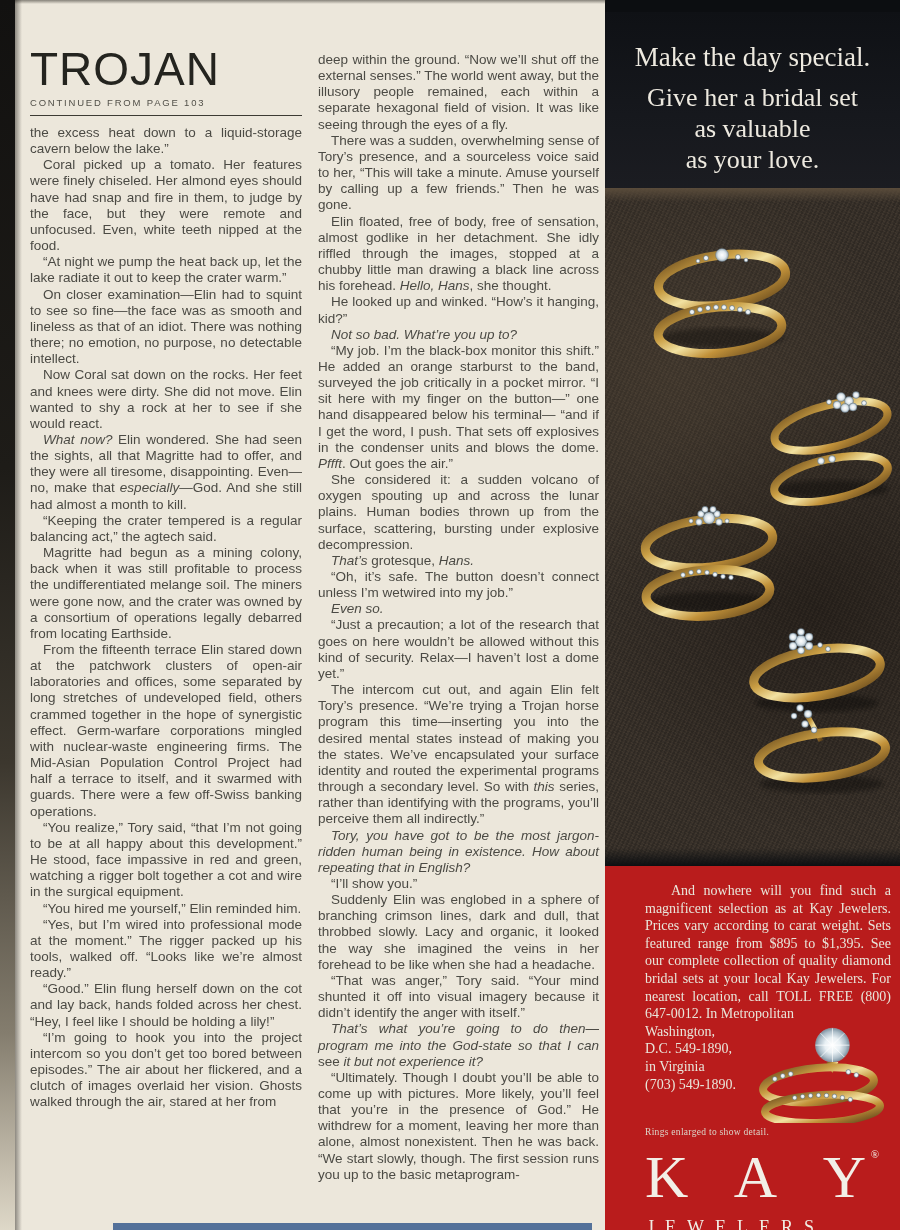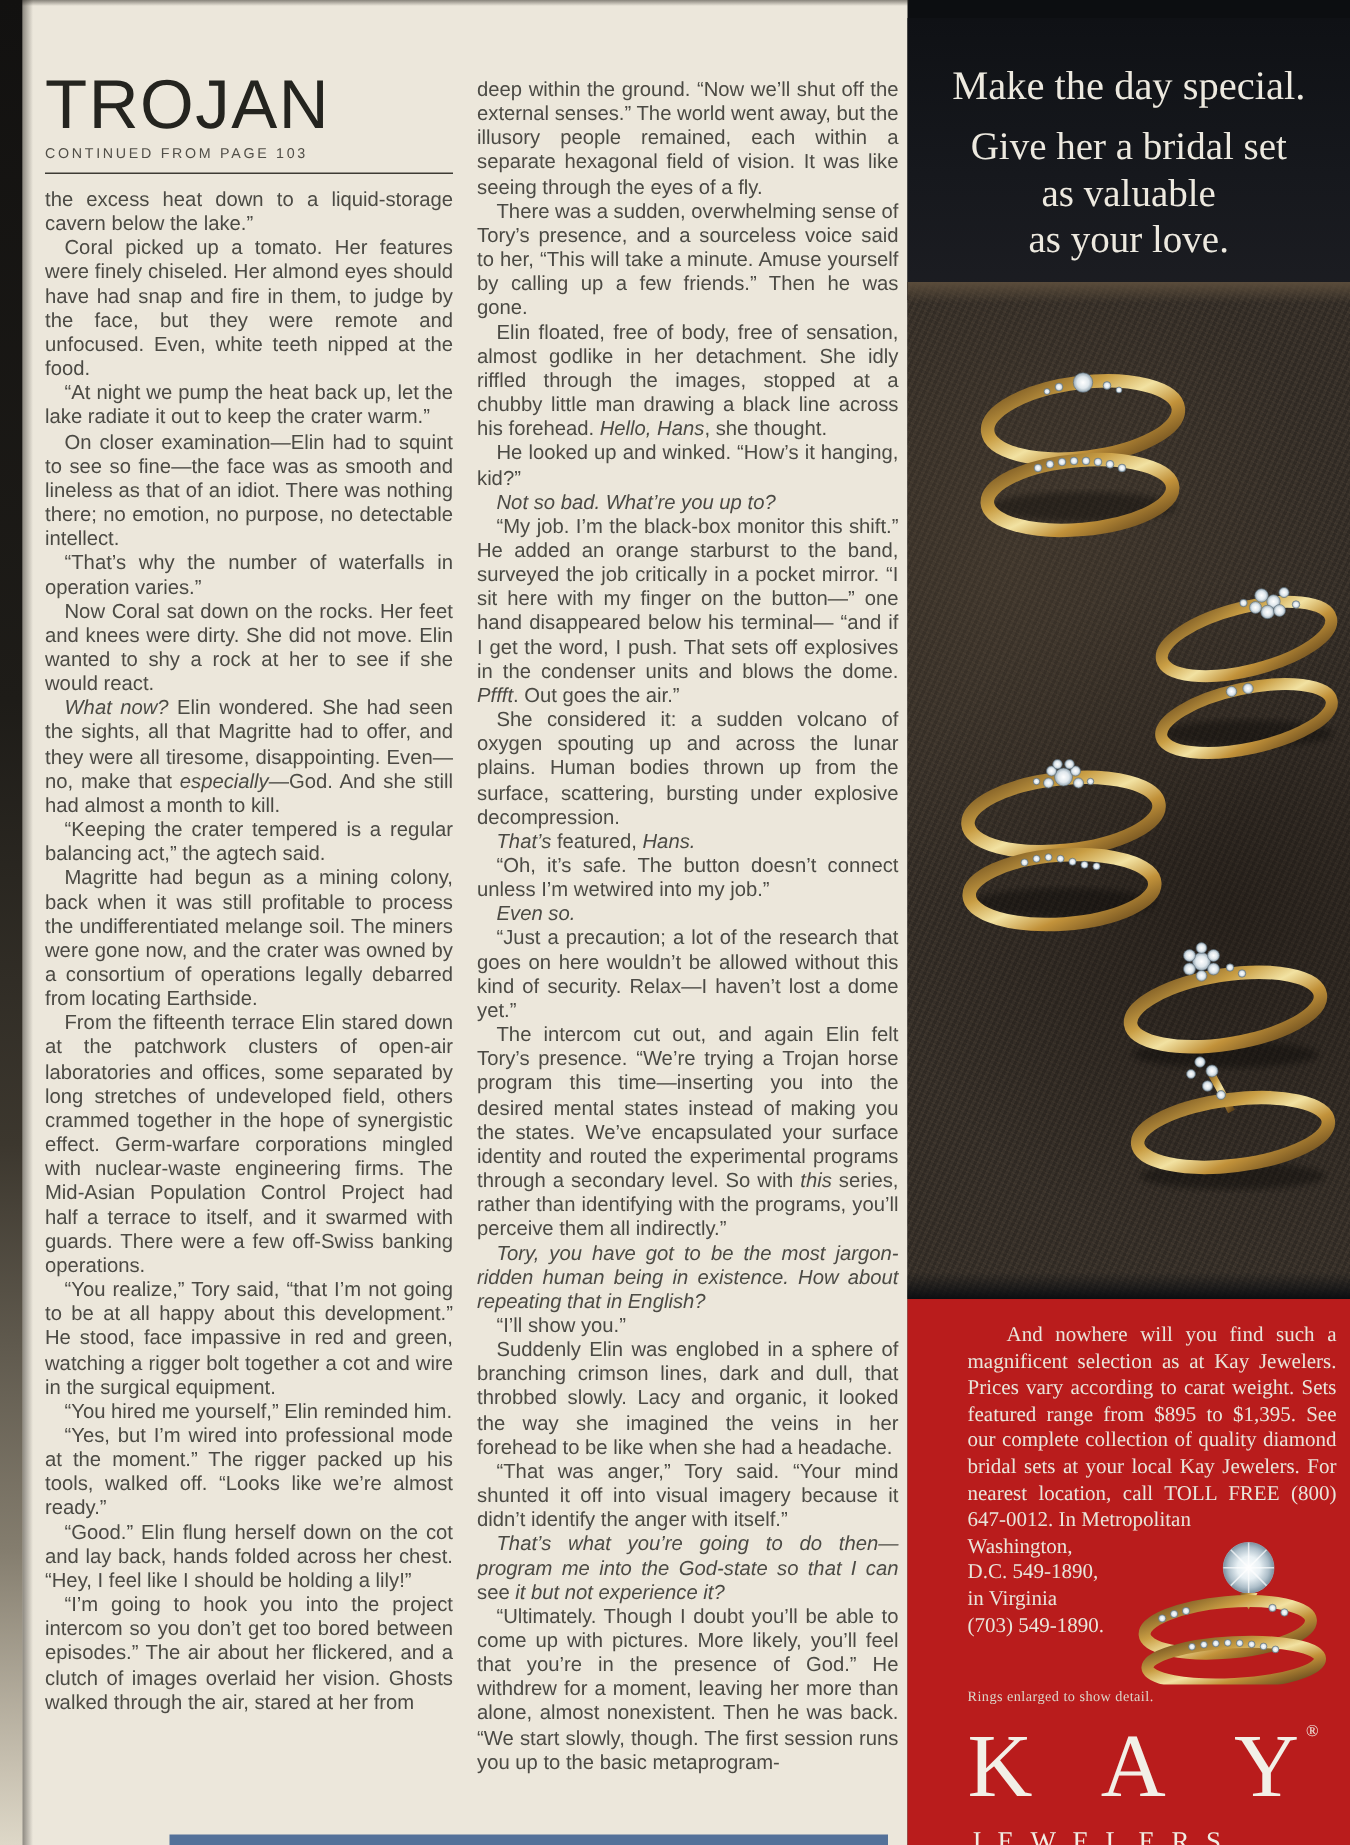--- a/index.html
+++ b/index.html
@@ -94,21 +94,20 @@
 
   <div class="col col1">
     <div class="masthead-title">TROJAN</div>
     <div class="masthead-sub">CONTINUED FROM PAGE 103</div>
     <hr class="masthead-rule">
     <div>
         <p class="para noindent"><span>the excess heat down to a liquid-storage cavern below the lake.”</span></p>
         <p class="para"><span>Coral picked up a tomato. Her features were finely chiseled. Her almond eyes should have had snap and fire in them, to judge by the face, but they were remote and unfocused. Even, white teeth nipped at the food.</span></p>
         <p class="para"><span>“At night we pump the heat back up, let the lake radiate it out to keep the crater warm.”</span></p>
         <p class="para"><span>On closer examination—Elin had to squint to see so fine—the face was as smooth and lineless as that of an idiot. There was nothing there; no emotion, no purpose, no detectable intellect.</span></p>
-        <p class="para"><span>“That’s why the number of waterfalls in operation varies.”</span></p>
         <p class="para"><span>Now Coral sat down on the rocks. Her feet and knees were dirty. She did not move. Elin wanted to shy a rock at her to see if she would react.</span></p>
         <p class="para"><span class="it">What now? </span><span>Elin wondered. She had seen the sights, all that Magritte had to offer, and they were all tiresome, disappointing. Even—no, make that </span><span class="it">especially</span><span>—God. And she still had almost a month to kill.</span></p>
         <p class="para"><span>“Keeping the crater tempered is a regular balancing act,” the agtech said.</span></p>
         <p class="para"><span>Magritte had begun as a mining colony, back when it was still profitable to process the undifferentiated melange soil. The miners were gone now, and the crater was owned by a consortium of operations legally debarred from locating Earthside.</span></p>
         <p class="para"><span>From the fifteenth terrace Elin stared down at the patchwork clusters of open-air laboratories and offices, some separated by long stretches of undeveloped field, others crammed together in the hope of synergistic effect. Germ-warfare corporations mingled with nuclear-waste engineering firms. The Mid-Asian Population Control Project had half a terrace to itself, and it swarmed with guards. There were a few off-Swiss banking operations.</span></p>
         <p class="para"><span>“You realize,” Tory said, “that I’m not going to be at all happy about this development.” He stood, face impassive in red and green, watching a rigger bolt together a cot and wire in the surgical equipment.</span></p>
         <p class="para"><span>“You hired me yourself,” Elin reminded him.</span></p>
         <p class="para"><span>“Yes, but I’m wired into professional mode at the moment.” The rigger packed up his tools, walked off. “Looks like we’re almost ready.”</span></p>
         <p class="para"><span>“Good.” Elin flung herself down on the cot and lay back, hands folded across her chest. “Hey, I feel like I should be holding a lily!”</span></p>
         <p class="para"><span>“I’m going to hook you into the project intercom so you don’t get too bored between episodes.” The air about her flickered, and a clutch of images overlaid her vision. Ghosts walked through the air, stared at her from</span></p>
@@ -116,21 +115,21 @@
   </div>
 
   <div class="col col2">
       <p class="para noindent"><span>deep within the ground. “Now we’ll shut off the external senses.” The world went away, but the illusory people remained, each within a separate hexagonal field of vision. It was like seeing through the eyes of a fly.</span></p>
       <p class="para"><span>There was a sudden, overwhelming sense of Tory’s presence, and a sourceless voice said to her, “This will take a minute. Amuse yourself by calling up a few friends.” Then he was gone.</span></p>
       <p class="para"><span>Elin floated, free of body, free of sensation, almost godlike in her detachment. She idly riffled through the images, stopped at a chubby little man drawing a black line across his forehead. </span><span class="it">Hello, Hans</span><span>, she thought.</span></p>
       <p class="para"><span>He looked up and winked. “How’s it hanging, kid?”</span></p>
       <p class="para"><span class="it">Not so bad. What’re you up to?</span></p>
       <p class="para"><span>“My job. I’m the black-box monitor this shift.” He added an orange starburst to the band, surveyed the job critically in a pocket mirror. “I sit here with my finger on the button—” one hand disappeared below his terminal— “and if I get the word, I push. That sets off explosives in the condenser units and blows the dome. </span><span class="it">Pffft</span><span>. Out goes the air.”</span></p>
       <p class="para"><span>She considered it: a sudden volcano of oxygen spouting up and across the lunar plains. Human bodies thrown up from the surface, scattering, bursting under explosive decompression.</span></p>
-      <p class="para"><span class="it">That’s </span><span>featured, </span><span class="it">Hans.</span></p>
+      <p class="para"><span class="it">That’s </span><span>grotesque, </span><span class="it">Hans.</span></p>
       <p class="para"><span>“Oh, it’s safe. The button doesn’t connect unless I’m wetwired into my job.”</span></p>
       <p class="para"><span class="it">Even so.</span></p>
       <p class="para"><span>“Just a precaution; a lot of the research that goes on here wouldn’t be allowed without this kind of security. Relax—I haven’t lost a dome yet.”</span></p>
       <p class="para"><span>The intercom cut out, and again Elin felt Tory’s presence. “We’re trying a Trojan horse program this time—inserting you into the desired mental states instead of making you the states. We’ve encapsulated your surface identity and routed the experimental programs through a secondary level. So with </span><span class="it">this</span><span> series, rather than identifying with the programs, you’ll perceive them all indirectly.”</span></p>
       <p class="para"><span class="it">Tory, you have got to be the most jargon-ridden human being in existence. How about repeating that in English?</span></p>
       <p class="para"><span>“I’ll show you.”</span></p>
       <p class="para"><span>Suddenly Elin was englobed in a sphere of branching crimson lines, dark and dull, that throbbed slowly. Lacy and organic, it looked the way she imagined the veins in her forehead to be like when she had a headache.</span></p>
       <p class="para"><span>“That was anger,” Tory said. “Your mind shunted it off into visual imagery because it didn’t identify the anger with itself.”</span></p>
       <p class="para"><span class="it">That’s what you’re going to do then—program me into the God-state so that I can </span><span>see</span><span class="it"> it but not experience it?</span></p>
       <p class="para"><span>“Ultimately. Though I doubt you’ll be able to come up with pictures. More likely, you’ll feel that you’re in the presence of God.” He withdrew for a moment, leaving her more than alone, almost nonexistent. Then he was back. “We start slowly, though. The first session runs you up to the basic metaprogram-</span></p>

